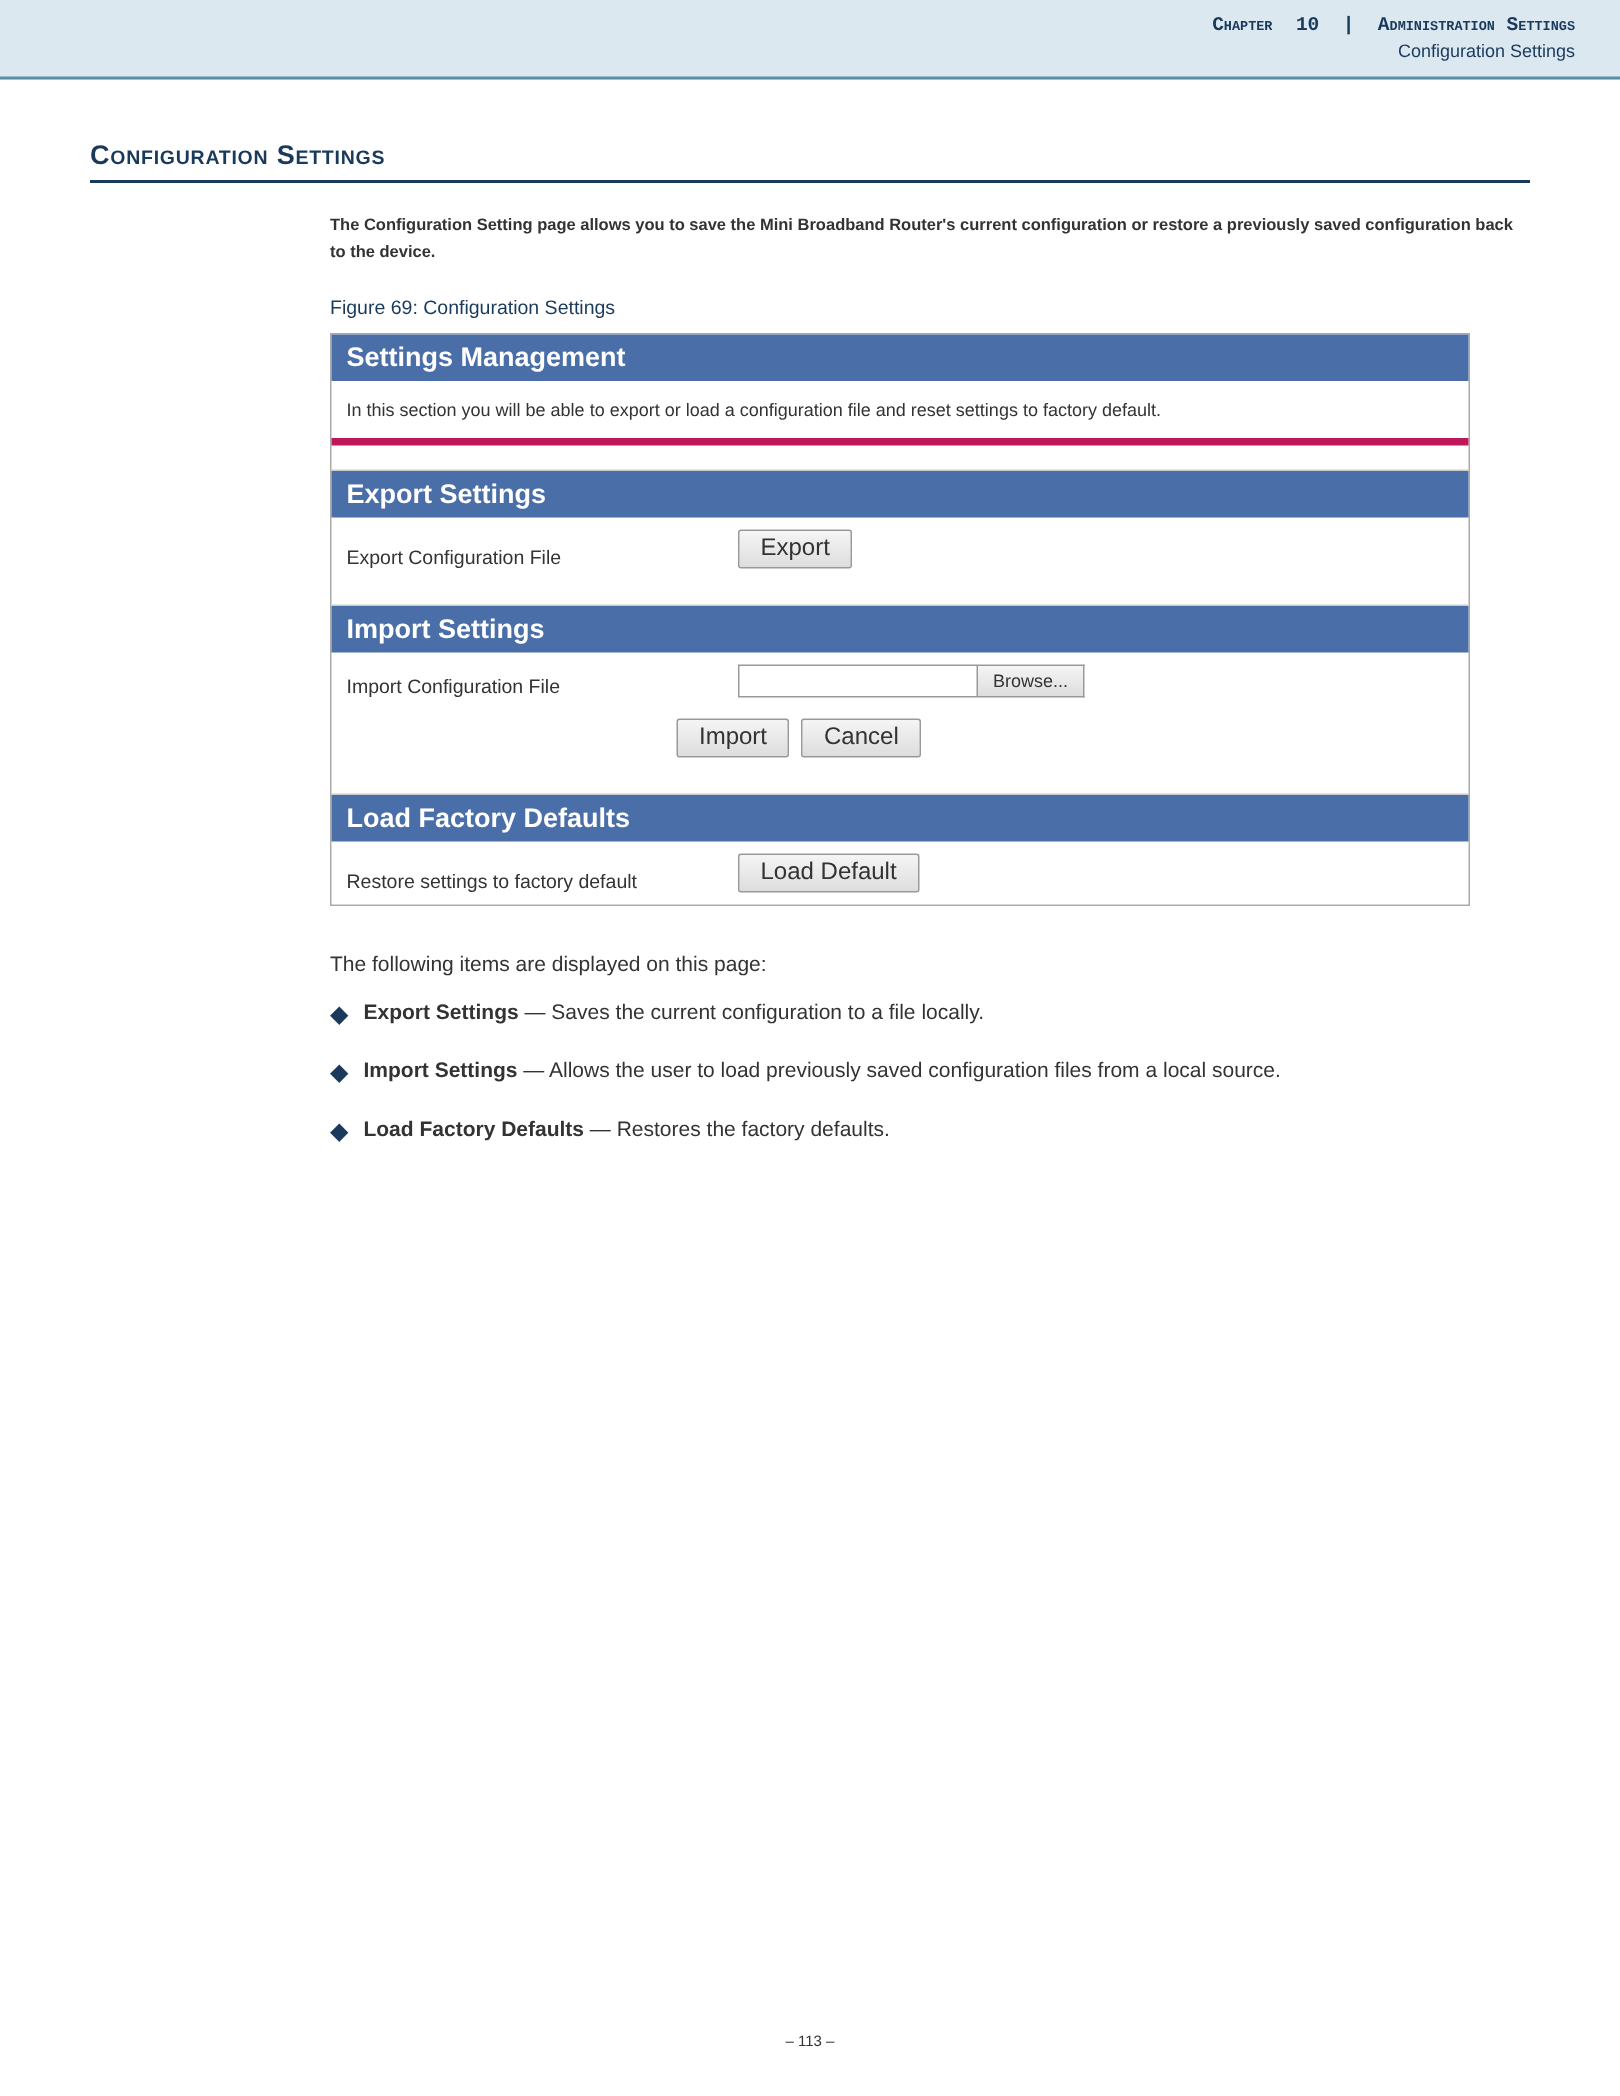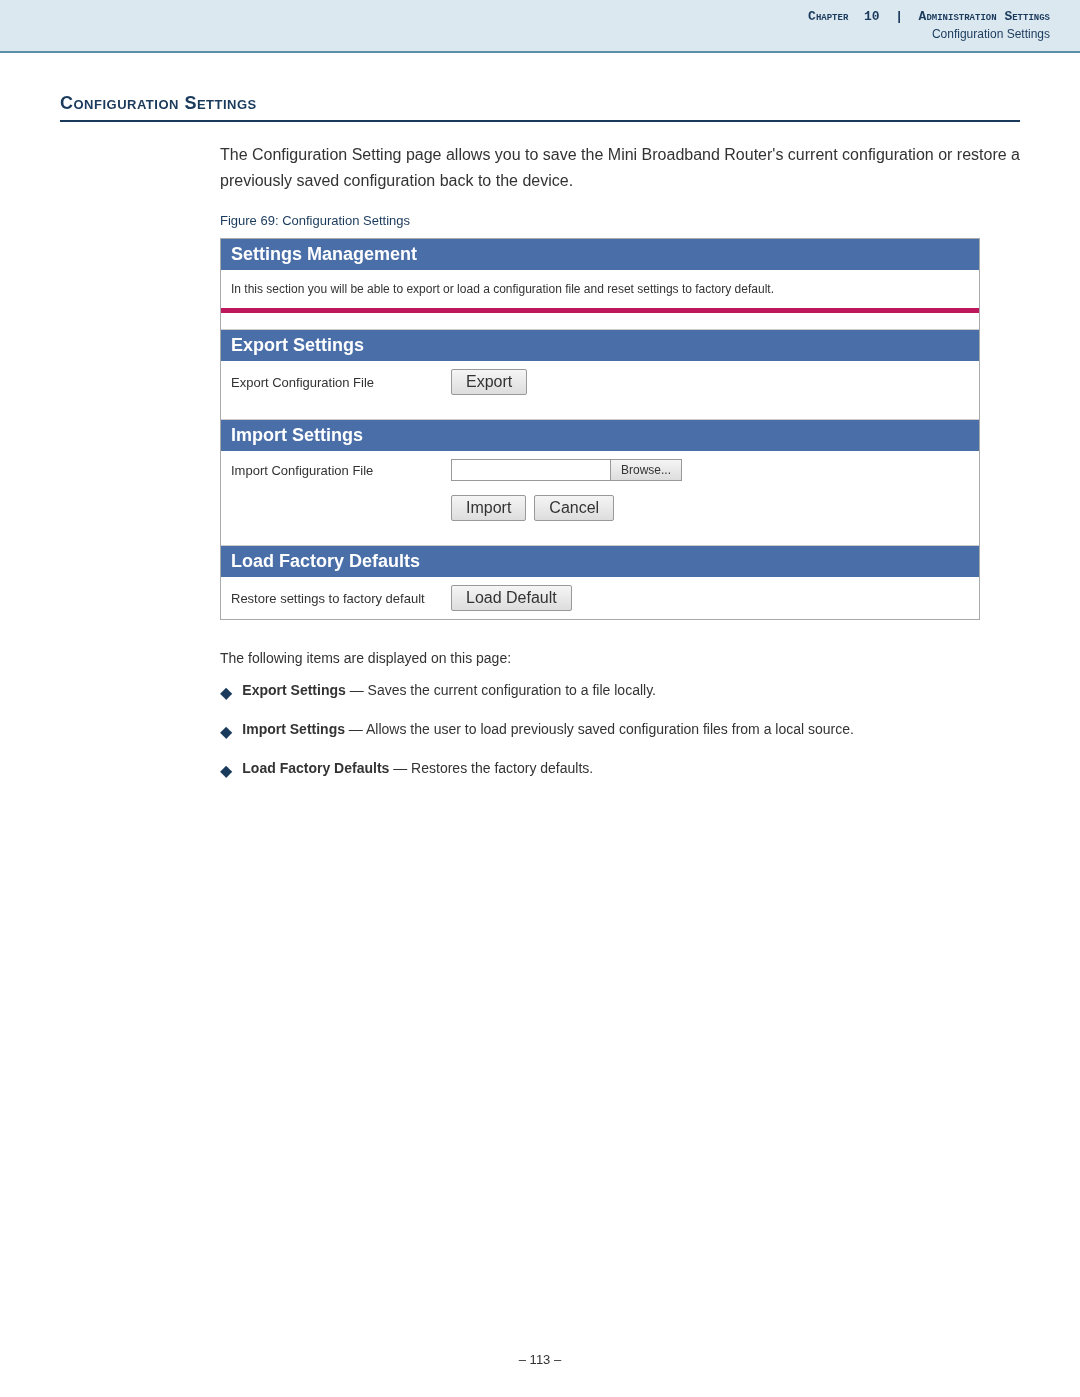--- a/index.html
+++ b/index.html
@@ -56,23 +56,24 @@
       font-weight: bold;
       color: #1a3a5c;
       font-variant: small-caps;
       letter-spacing: 0.5px;
     }
 
     
     .body-text {
       margin-left: 160px;
       margin-bottom: 20px;
-      font-size: 16px;
+      font-size: 11px;
       line-height: 1.6;
       color: #333;
+      font-weight: bold;
     }
 
     
     .figure-caption {
       margin-left: 160px;
       margin-bottom: 10px;
       font-size: 13px;
       font-weight: normal;
       color: #1a3a5c;
     }
@@ -109,23 +110,24 @@
     }
 
     
     .panel-sub-section {
       border-top: 1px solid #ccc;
     }
 
     
     .panel-row {
       display: flex;
-      align-items: center;
+      align-items: flex-end;
       padding: 8px 10px;
       font-size: 13px;
+      gap: 41px;
     }
     .panel-row-label {
       min-width: 220px;
       color: #333;
     }
     .panel-row-controls {
       display: flex;
       align-items: center;
       gap: 6px;
     }
@@ -203,21 +205,21 @@
       color: #333;
     }
 
     
     .footer {
       position: absolute;
       bottom: 30px;
       left: 0;
       right: 0;
       text-align: center;
-      font-size: 13px;
+      font-size: 10px;
       color: #333;
     }
   </style>
 </head>
 <body>
 
 <div class="header-bar">
   <div class="header-right">
     <div class="header-chapter">
       <span>Chapter</span>

